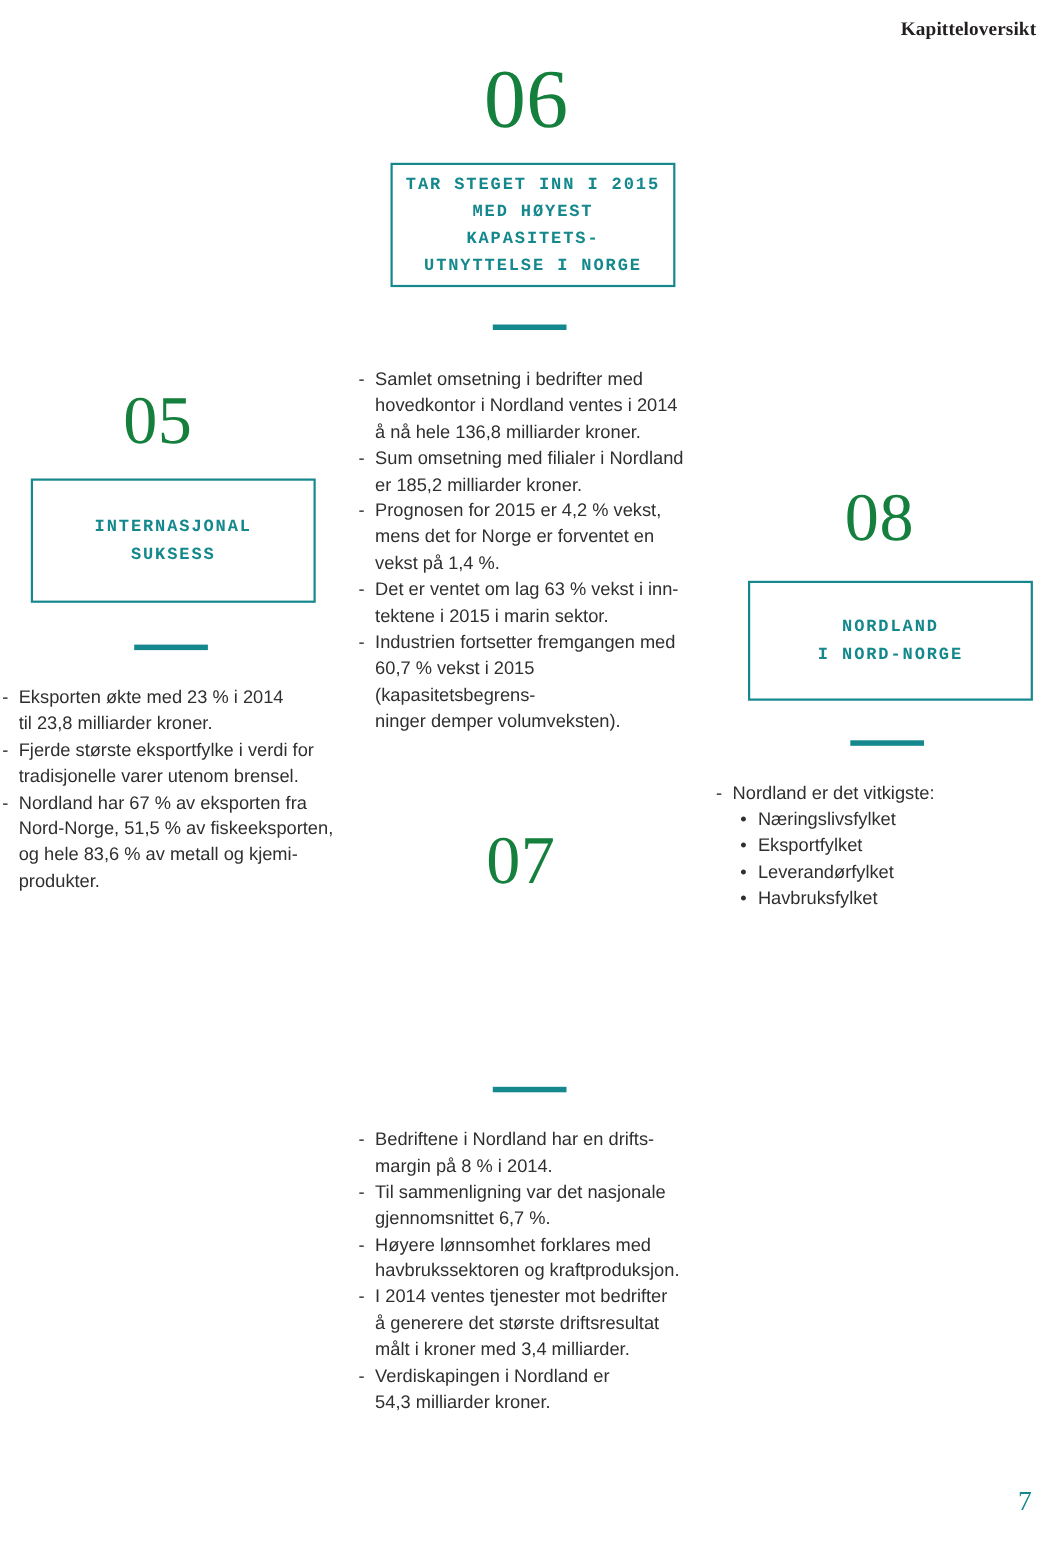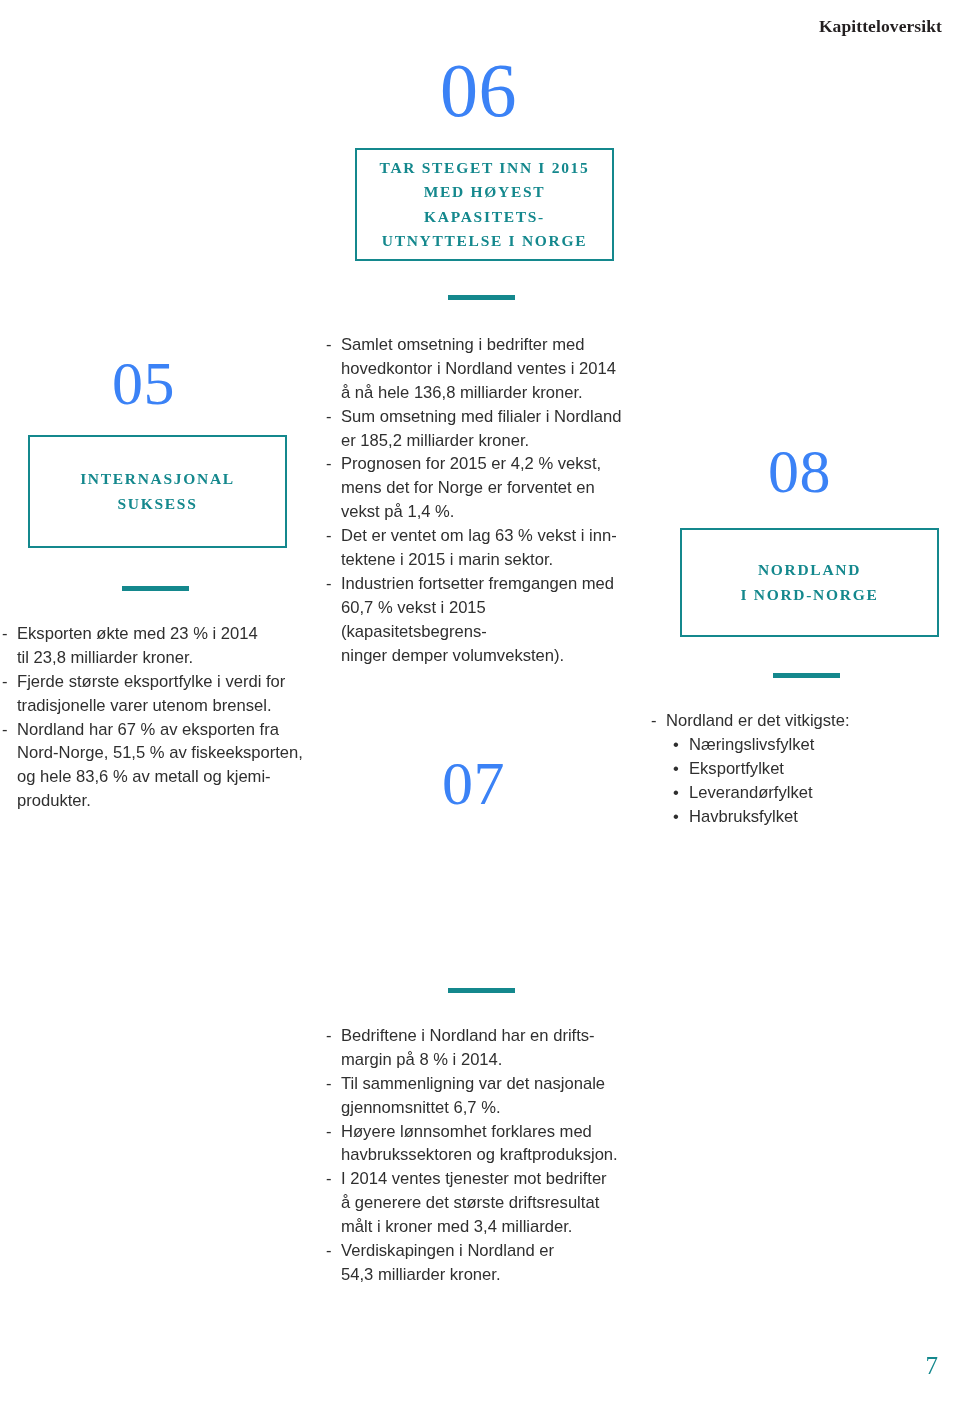--- a/index.html
+++ b/index.html
@@ -30,39 +30,39 @@
     color: #231f20;
     letter-spacing: 0.1px;
     white-space: nowrap;
   }
 
   
   .numeral {
     position: absolute;
     font-family: "Liberation Serif", serif;
     font-weight: 400;
-    color: #3b82f6;
+    color: #15803d;
     line-height: 1;
     letter-spacing: 0.5px;
     white-space: nowrap;
   }
 
   
   .title-box {
     position: absolute;
     box-sizing: border-box;
     border: 2px solid #14888d;
     display: flex;
     align-items: center;
     justify-content: center;
     text-align: center;
     background: #ffffff;
   }
   .title-box-text {
-    font-family: Liberation Serif, serif;
+    font-family: Liberation Mono, monospace;
     font-weight: 700;
     color: #14888d;
     font-size: 15.5px;
     letter-spacing: 1.7px;
     line-height: 1.55;
     text-transform: uppercase;
     white-space: pre-line;
     padding: 0 10px;
   }
 

